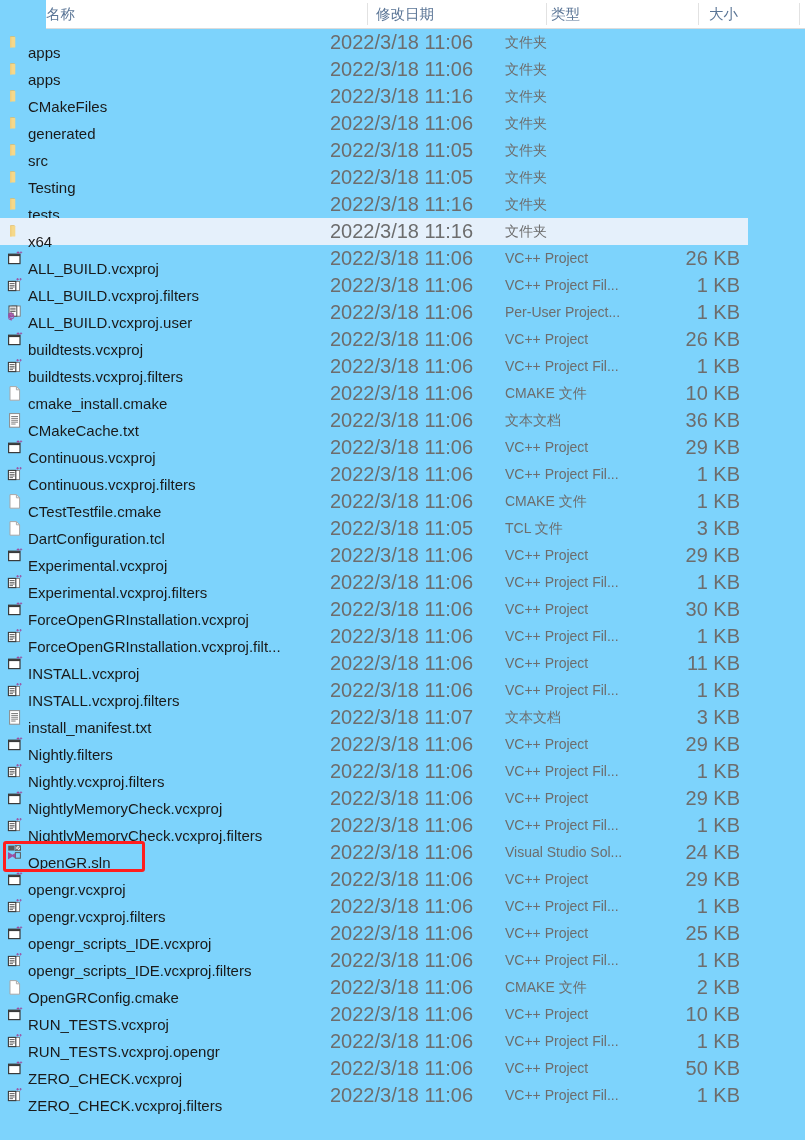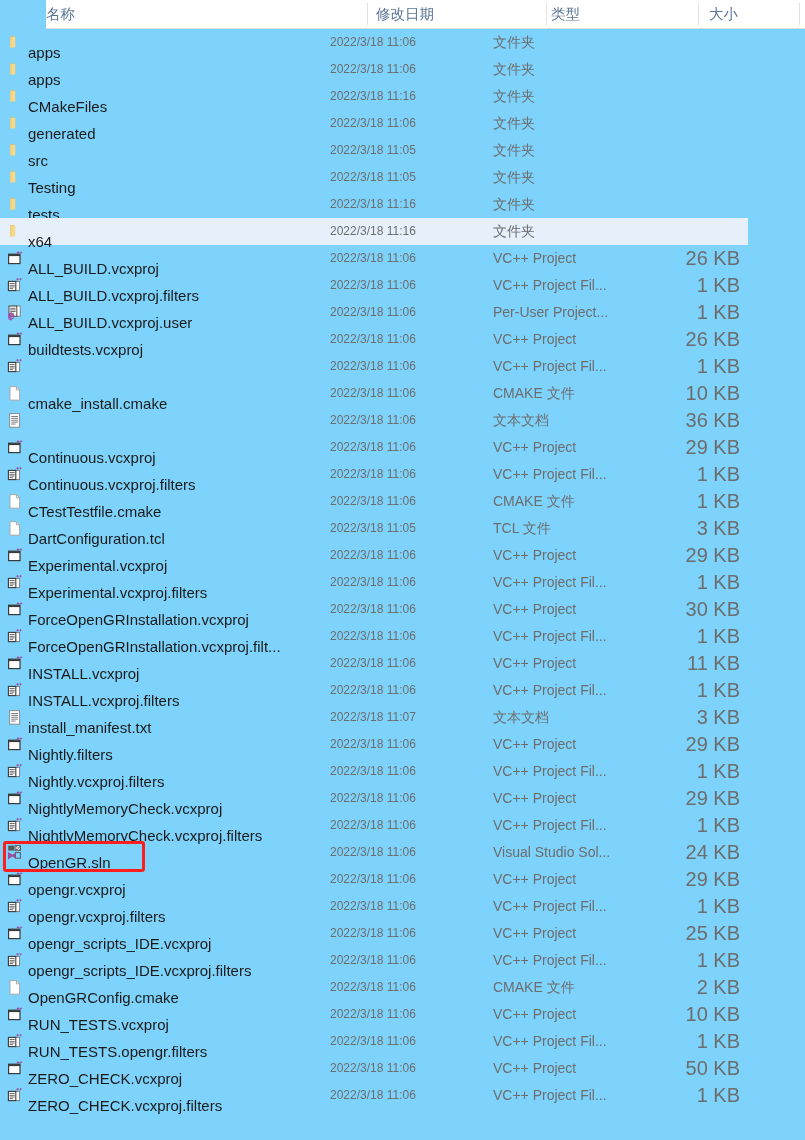--- a/index.html
+++ b/index.html
@@ -73,25 +73,25 @@
   .c-name {
     left: 28px;
     width: 292px;
     font-size: 15px;
     color: #1a1a1a;
     margin-top: 10px;
   }
   .c-date {
     left: 330px;
     width: 168px;
-    font-size: 12px;
+    font-size: 20px;
     color: #6d6d6d;
   }
   .c-type {
-    left: 493px;
+    left: 505px;
     width: 142px;
     font-size: 14px;
     color: #6d6d6d;
   }
   .c-size {
     left: 640px;
     width: 100px;
     font-size: 20px;
     color: #6d6d6d;
     text-align: right;
@@ -308,20 +308,21 @@
             <rect x="4.6" y="4.4" width="8.0" height="9.2" fill="#ffffff" stroke="#7a7a7a" stroke-width="0.9"></rect>
             <rect x="1.4" y="4.4" width="7.4" height="9.2" fill="#ffffff" stroke="#3a3a3a" stroke-width="1.1"></rect>
             <rect x="2.6" y="6.2" width="5.0" height="0.8" fill="#4a4a4a"></rect>
             <rect x="2.6" y="7.9" width="5.0" height="0.8" fill="#4a4a4a"></rect>
             <rect x="2.6" y="9.6" width="5.0" height="0.8" fill="#4a4a4a"></rect>
             <rect x="2.6" y="11.3" width="3.4" height="0.8" fill="#4a4a4a"></rect>
             <path d="M10.2 1.0 l0.85 0 0 0.85 0.85 0 0 0.85 -0.85 0 0 0.85 -0.85 0 0 -0.85 -0.85 0 0 -0.85 0.85 0 z" fill="#9c4fa0"></path>
             <path d="M13.2 1.0 l0.8 0 0 0.8 0.8 0 0 0.8 -0.8 0 0 0.8 -0.8 0 0 -0.8 -0.8 0 0 -0.8 0.8 0 z" fill="#9c4fa0"></path>
           </svg>
         </span>
+        <div class="cell c-name">buildtests.vcxproj.filters</div>
         <div class="cell c-date">2022/3/18 11:06</div>
         <div class="cell c-type">VC++ Project Fil...</div>
         <div class="cell c-size">1 KB</div>
       </div>
       <div class="row">
         <span class="icon">
           <svg width="17" height="17" viewBox="0 0 17 17" xmlns="http://www.w3.org/2000/svg">
             <path d="M3.0 1.6 h6.4 l3.2 3.2 v10.4 h-9.6 z" fill="#ffffff" stroke="#a8a8a8" stroke-width="1.0" stroke-linejoin="round"></path>
             <path d="M9.4 1.6 v3.2 h3.2" fill="none" stroke="#a8a8a8" stroke-width="1.0" stroke-linejoin="round"></path>
           </svg>
@@ -335,20 +336,21 @@
         <span class="icon">
           <svg width="17" height="17" viewBox="0 0 17 17" xmlns="http://www.w3.org/2000/svg">
             <rect x="2.6" y="1.6" width="10.0" height="13.6" fill="#ffffff" stroke="#8a8a8a" stroke-width="1.0"></rect>
             <rect x="4.2" y="4.0" width="6.8" height="0.85" fill="#6a6a6a"></rect>
             <rect x="4.2" y="5.9" width="6.8" height="0.85" fill="#6a6a6a"></rect>
             <rect x="4.2" y="7.8" width="6.8" height="0.85" fill="#6a6a6a"></rect>
             <rect x="4.2" y="9.7" width="6.8" height="0.85" fill="#6a6a6a"></rect>
             <rect x="4.2" y="11.6" width="4.4" height="0.85" fill="#6a6a6a"></rect>
           </svg>
         </span>
+        <div class="cell c-name">CMakeCache.txt</div>
         <div class="cell c-date">2022/3/18 11:06</div>
         <div class="cell c-type">文本文档</div>
         <div class="cell c-size">36 KB</div>
       </div>
       <div class="row">
         <span class="icon">
           <svg width="17" height="17" viewBox="0 0 17 17" xmlns="http://www.w3.org/2000/svg">
             <rect x="1.6" y="4.2" width="11.4" height="9.4" fill="#ffffff" stroke="#3a3a3a" stroke-width="1.2"></rect>
             <rect x="1.6" y="4.2" width="11.4" height="1.9" fill="#3a3a3a"></rect>
             <path d="M10.6 1.2 l0.9 0 0 0.9 0.9 0 0 0.9 -0.9 0 0 0.9 -0.9 0 0 -0.9 -0.9 0 0 -0.9 0.9 0 z" fill="#9c4fa0"></path>
@@ -689,21 +691,21 @@
             <rect x="4.6" y="4.4" width="8.0" height="9.2" fill="#ffffff" stroke="#7a7a7a" stroke-width="0.9"></rect>
             <rect x="1.4" y="4.4" width="7.4" height="9.2" fill="#ffffff" stroke="#3a3a3a" stroke-width="1.1"></rect>
             <rect x="2.6" y="6.2" width="5.0" height="0.8" fill="#4a4a4a"></rect>
             <rect x="2.6" y="7.9" width="5.0" height="0.8" fill="#4a4a4a"></rect>
             <rect x="2.6" y="9.6" width="5.0" height="0.8" fill="#4a4a4a"></rect>
             <rect x="2.6" y="11.3" width="3.4" height="0.8" fill="#4a4a4a"></rect>
             <path d="M10.2 1.0 l0.85 0 0 0.85 0.85 0 0 0.85 -0.85 0 0 0.85 -0.85 0 0 -0.85 -0.85 0 0 -0.85 0.85 0 z" fill="#9c4fa0"></path>
             <path d="M13.2 1.0 l0.8 0 0 0.8 0.8 0 0 0.8 -0.8 0 0 0.8 -0.8 0 0 -0.8 -0.8 0 0 -0.8 0.8 0 z" fill="#9c4fa0"></path>
           </svg>
         </span>
-        <div class="cell c-name">RUN_TESTS.opengr.filters</div>
+        <div class="cell c-name">RUN_TESTS.vcxproj.opengr</div>
         <div class="cell c-date">2022/3/18 11:06</div>
         <div class="cell c-type">VC++ Project Fil...</div>
         <div class="cell c-size">1 KB</div>
       </div>
       <div class="row">
         <span class="icon">
           <svg width="17" height="17" viewBox="0 0 17 17" xmlns="http://www.w3.org/2000/svg">
             <rect x="1.6" y="4.2" width="11.4" height="9.4" fill="#ffffff" stroke="#3a3a3a" stroke-width="1.2"></rect>
             <rect x="1.6" y="4.2" width="11.4" height="1.9" fill="#3a3a3a"></rect>
             <path d="M10.6 1.2 l0.9 0 0 0.9 0.9 0 0 0.9 -0.9 0 0 0.9 -0.9 0 0 -0.9 -0.9 0 0 -0.9 0.9 0 z" fill="#9c4fa0"></path>

